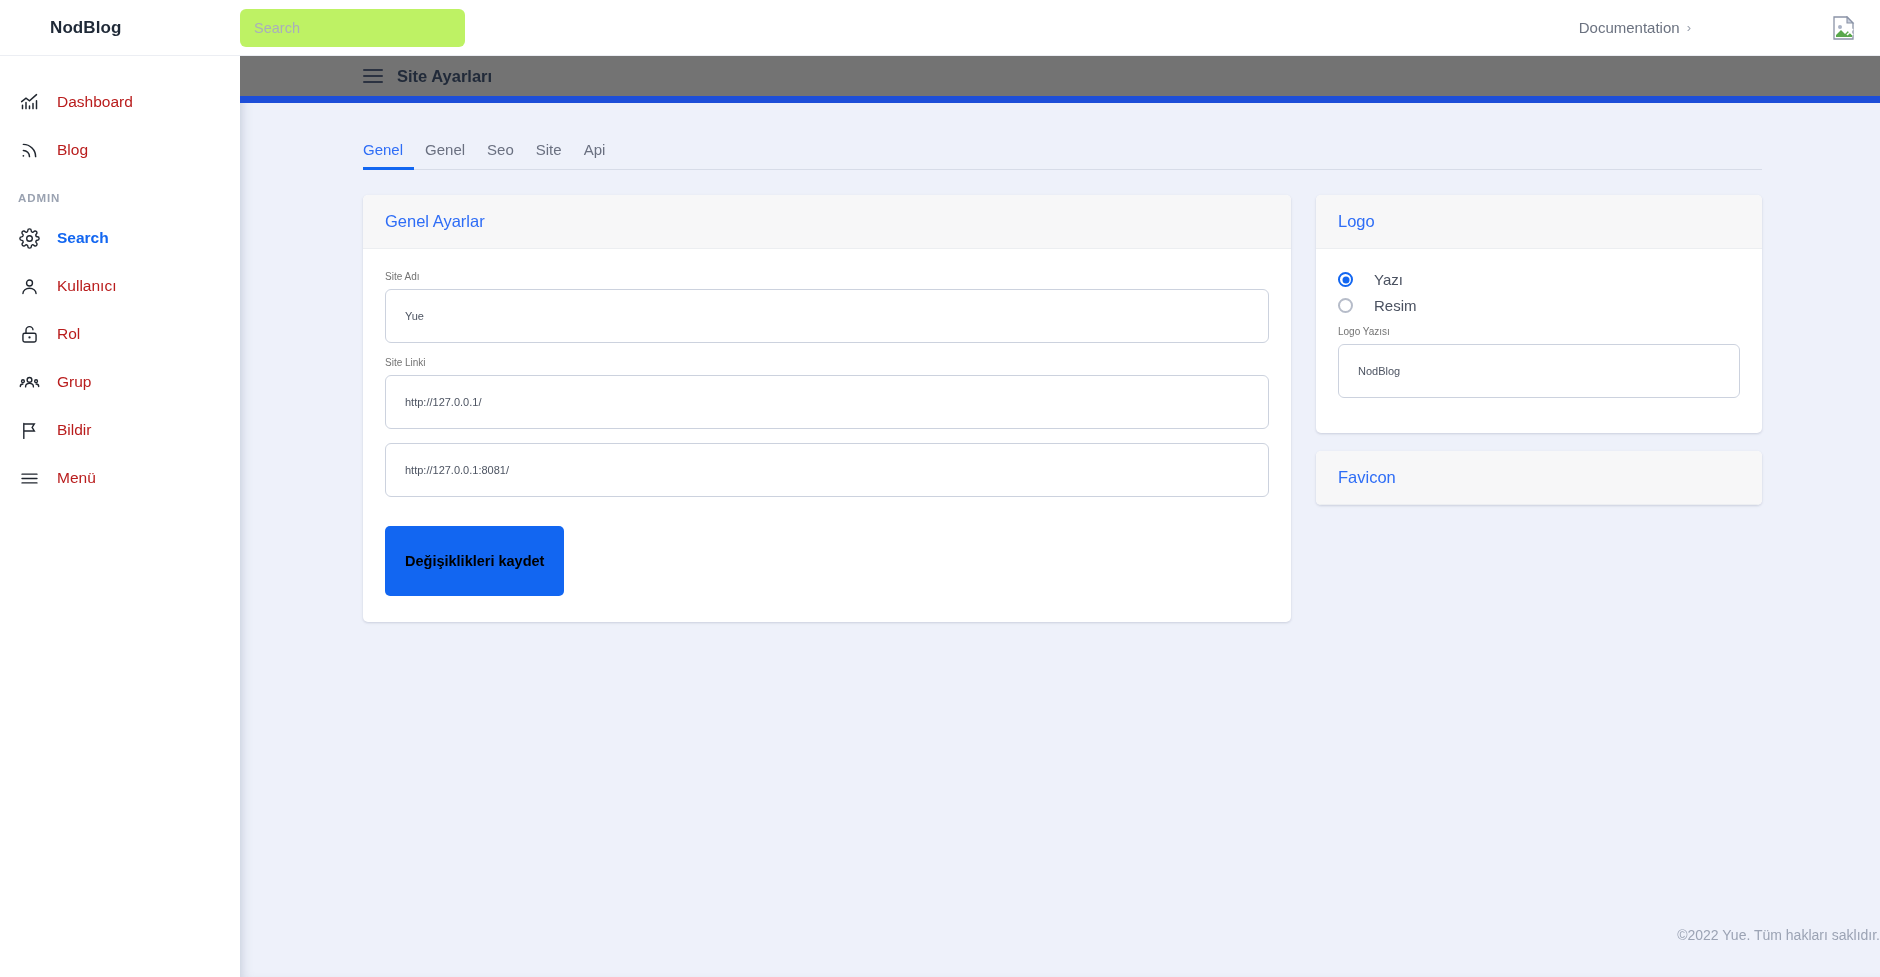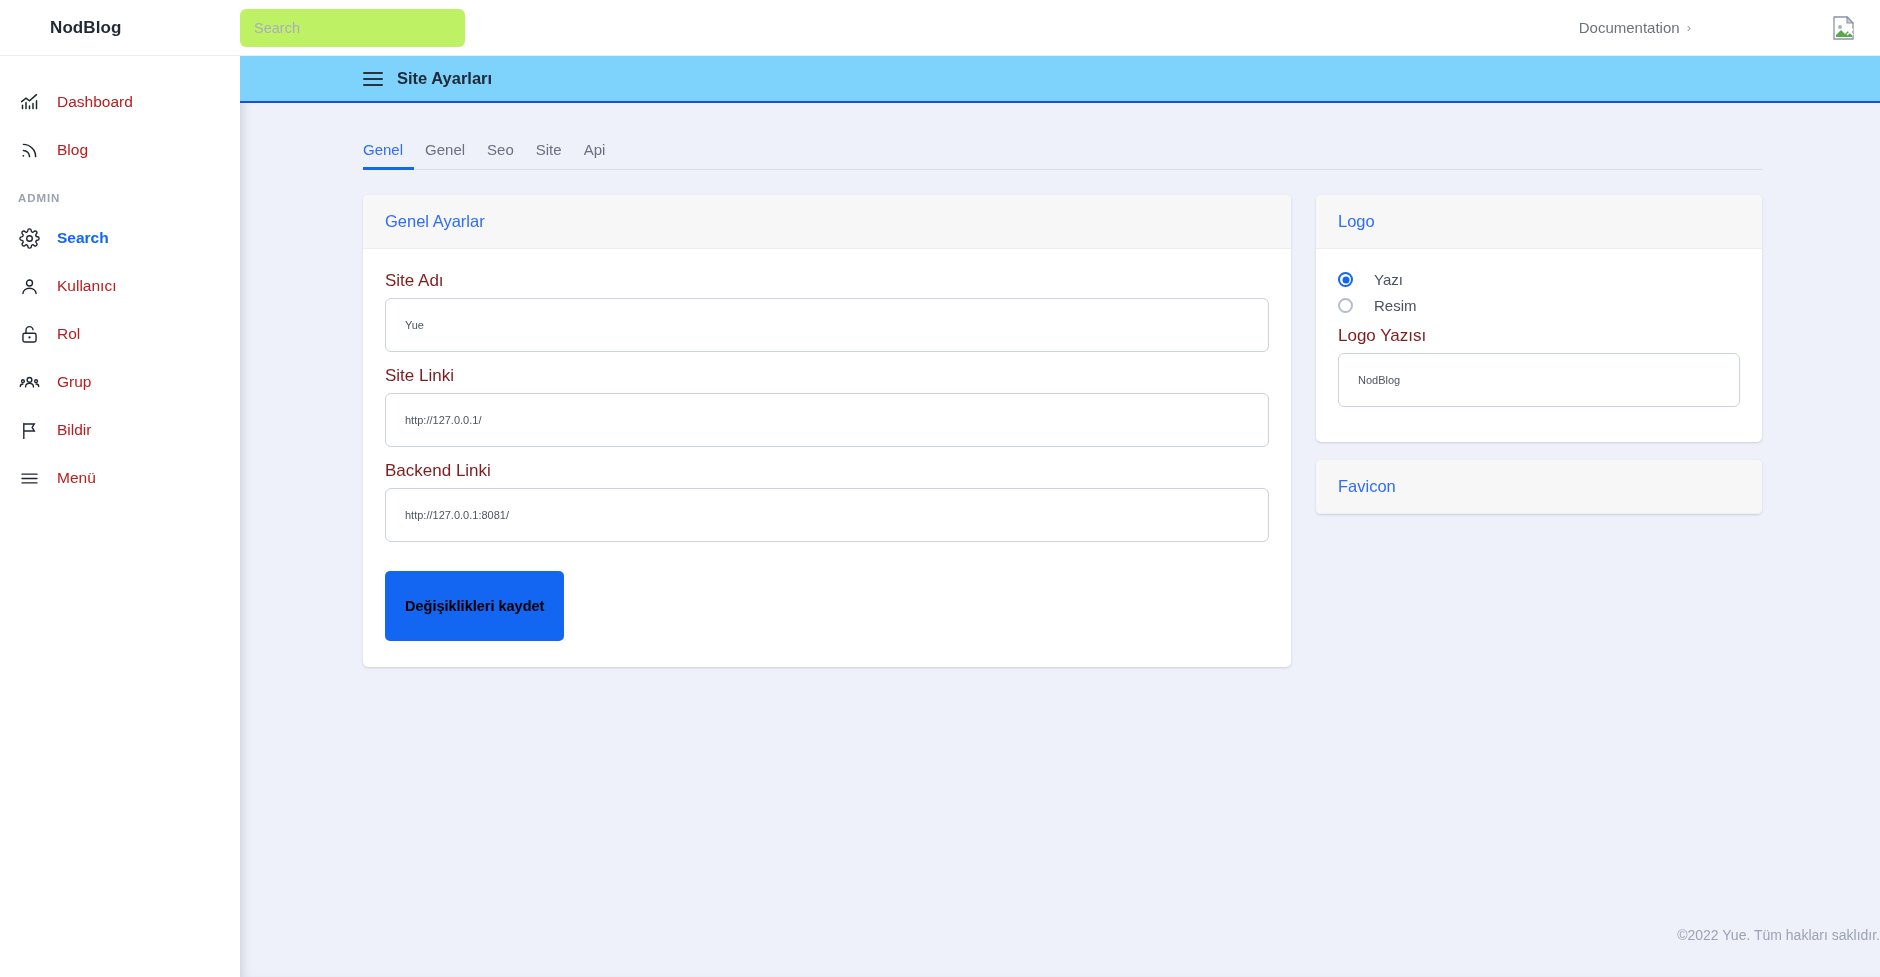--- a/index.html
+++ b/index.html
@@ -109,26 +109,26 @@
     flex: 1 1 auto;
     min-width: 0;
     display: flex;
     flex-direction: column;
     background: #eef1fa;
     box-shadow: inset 9px 0 12px -8px rgba(90,105,140,.30);
   }
   .page-head {
     height: 47px;
     flex: 0 0 47px;
-    background: #7dd3fc;
+    background: #737373;
     display: flex;
     align-items: center;
     gap: 14px;
     padding-left: 123px;
-    border-bottom: 2px solid #1d4ed8;
+    border-bottom: 7px solid #1d4ed8;
   }
   .hamburger {
     width: 20px; height: 14px;
     display: flex; flex-direction: column; justify-content: space-between;
     cursor: pointer;
   }
   .hamburger i { display: block; height: 2px; background: #2b3241; border-radius: 1px; }
   .page-title { font-size: 16.5px; font-weight: bold; color: #212a39; }
 
   .scroll-area { flex: 1 1 auto; min-height: 0; overflow: hidden; padding: 0 0 0 0; }
@@ -173,22 +173,22 @@
     padding: 17px 22px;
     font-size: 16.5px;
     color: #2e6df6;
     font-weight: normal;
   }
   .card-body { padding: 22px 22px 26px 22px; }
 
   .field { margin-bottom: 9px; }
   .field-label {
     display: block;
-    font-size: 17px;
-    color: #7f1d1d;
+    font-size: 10px;
+    color: #737373;
     margin-bottom: 7px;
   }
   .input {
     width: 100%;
     height: 54px;
     border: 1px solid #ccd2de;
     border-radius: 6px;
     padding: 0 19px;
     font-size: 11px;
     color: #4d5462;
@@ -406,21 +406,20 @@
                 <label class="field-label">Site Adı</label>
                 <input class="input" type="text" value="Yue" style="">
               </div>
 
               <div class="field">
                 <label class="field-label">Site Linki</label>
                 <input class="input" type="text" value="http://127.0.0.1/" style="">
               </div>
 
               <div class="field">
-                <label class="field-label">Backend Linki</label>
                 <input class="input" type="text" value="http://127.0.0.1:8081/" style="">
               </div>
 
               <button class="btn-primary">Değişiklikleri kaydet</button>
             </div>
           </section>
         </div>
 
         <div class="col-right">
 

